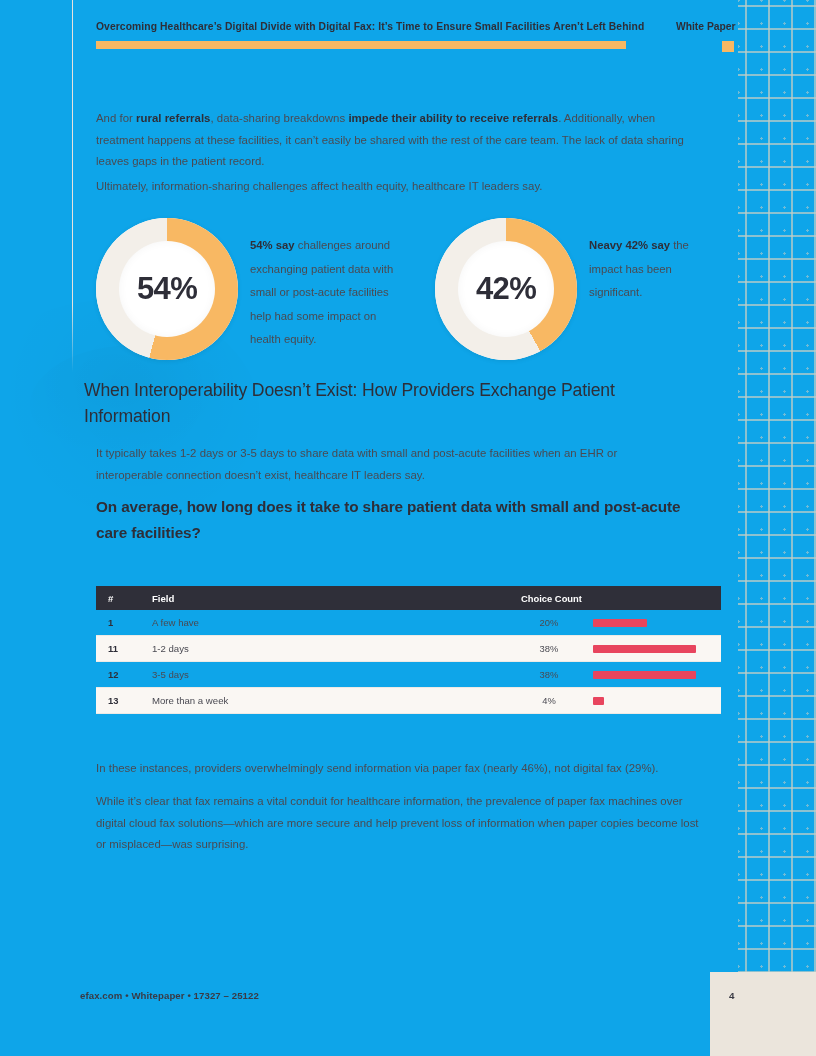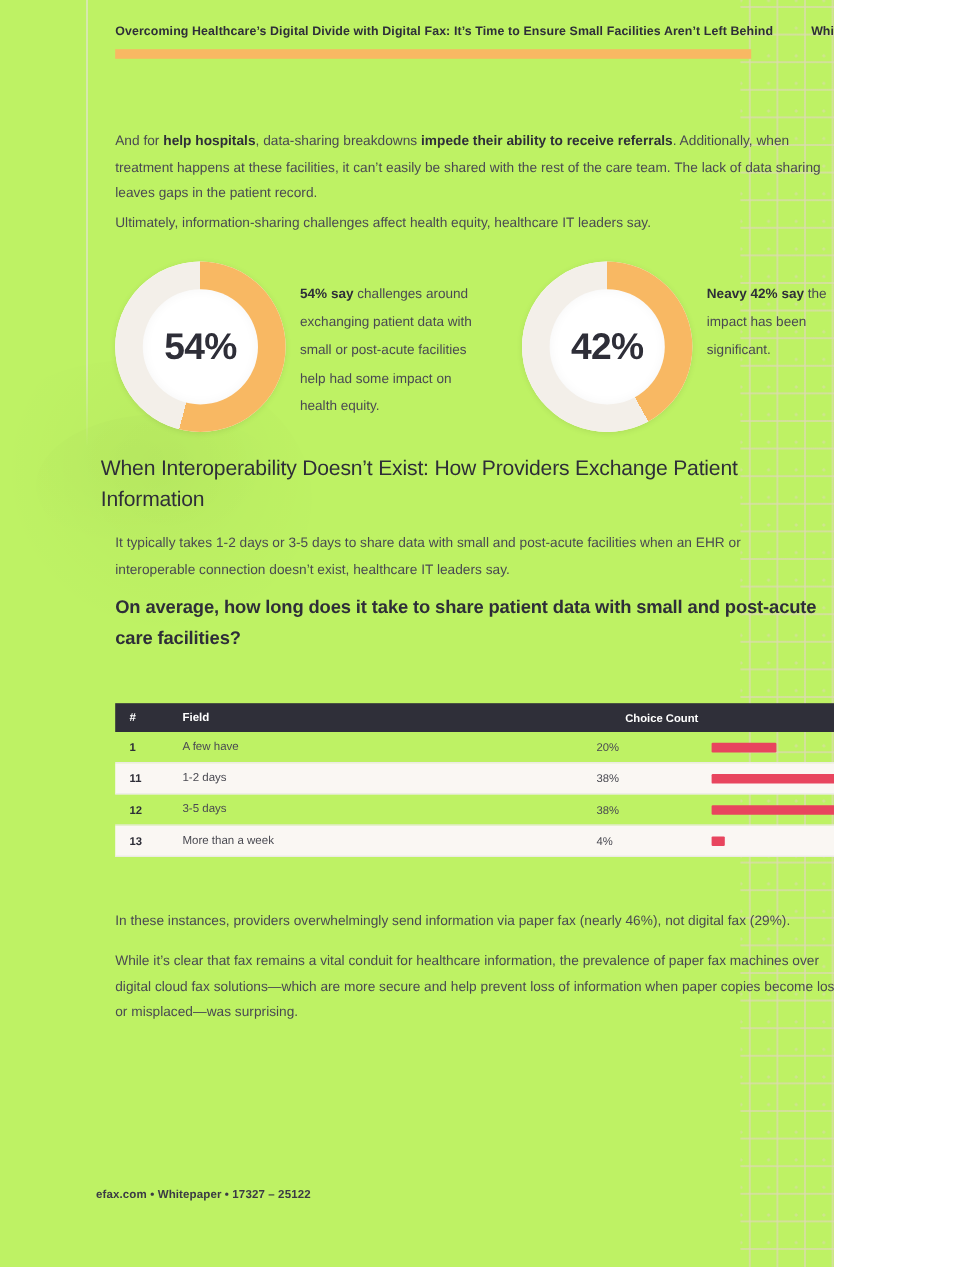--- a/index.html
+++ b/index.html
@@ -7,24 +7,24 @@
     padding: 0;
     background: #ffffff;
   }
   body {
     font-family: "Liberation Sans", sans-serif;
     -webkit-font-smoothing: antialiased;
   }
 
   #page {
     position: relative;
-    width: 695px;
+    width: 816px;
     height: 1056px;
     overflow: hidden;
-    background: #bef264;
+    background: #0ea5e9;
   }
 
   
   .dot-pattern {
     position: absolute;
     top: 0;
     right: 0;
     width: 78px;
     height: 1056px;
     background-image:
@@ -247,22 +247,22 @@
     font-size: 9.6px;
     color: #4a4a52;
   }
   .trow.head .c-field {
     color: #ffffff;
     font-weight: bold;
     font-size: 9.6px;
   }
   .c-pct {
     width: 72px;
-    text-align: left;
-    padding-right: 24px;
+    text-align: center;
+    padding-right: 8px;
     font-size: 9.4px;
     color: #4a4a52;
   }
   .c-bar {
     width: 128px;
     height: 25px;
     display: flex;
     align-items: center;
   }
   .trow.head .c-pct {
@@ -316,21 +316,21 @@
   <div class="soft-swirl2"></div>
   <div class="left-rule"></div>
 
   <div class="header">
     <div class="header-title">Overcoming Healthcare’s Digital Divide with Digital Fax: It’s Time to Ensure Small Facilities Aren’t Left Behind</div>
     <div class="header-kicker">White Paper</div>
     <div class="header-bar"></div>
     <div class="header-square"></div>
   </div>
 
-  <div class="para p1"><span>And for </span><b>help hospitals</b><span>, data-sharing breakdowns </span><b>impede their ability to receive referrals</b><span>. Additionally, when treatment happens at these facilities, it can’t easily be shared with the rest of the care team. The lack of data sharing leaves gaps in the patient record.</span></div>
+  <div class="para p1"><span>And for </span><b>rural referrals</b><span>, data-sharing breakdowns </span><b>impede their ability to receive referrals</b><span>. Additionally, when treatment happens at these facilities, it can’t easily be shared with the rest of the care team. The lack of data sharing leaves gaps in the patient record.</span></div>
 
   <div class="para p2">Ultimately, information-sharing challenges affect health equity, healthcare IT leaders say.</div>
 
   <div class="stat" style="left:96px; top:218px;">
     <div class="donut-wrap">
       <div class="donut-ring-shadow"></div>
       <div class="donut" id="donut-0" style="background: conic-gradient(rgb(248, 184, 99) 0deg, rgb(248, 184, 99) 194.4deg, rgb(243, 239, 233) 194.4deg, rgb(243, 239, 233) 360deg);"></div>
       <div class="donut-hole"></div>
       <div class="donut-label">54%</div>
     </div>

